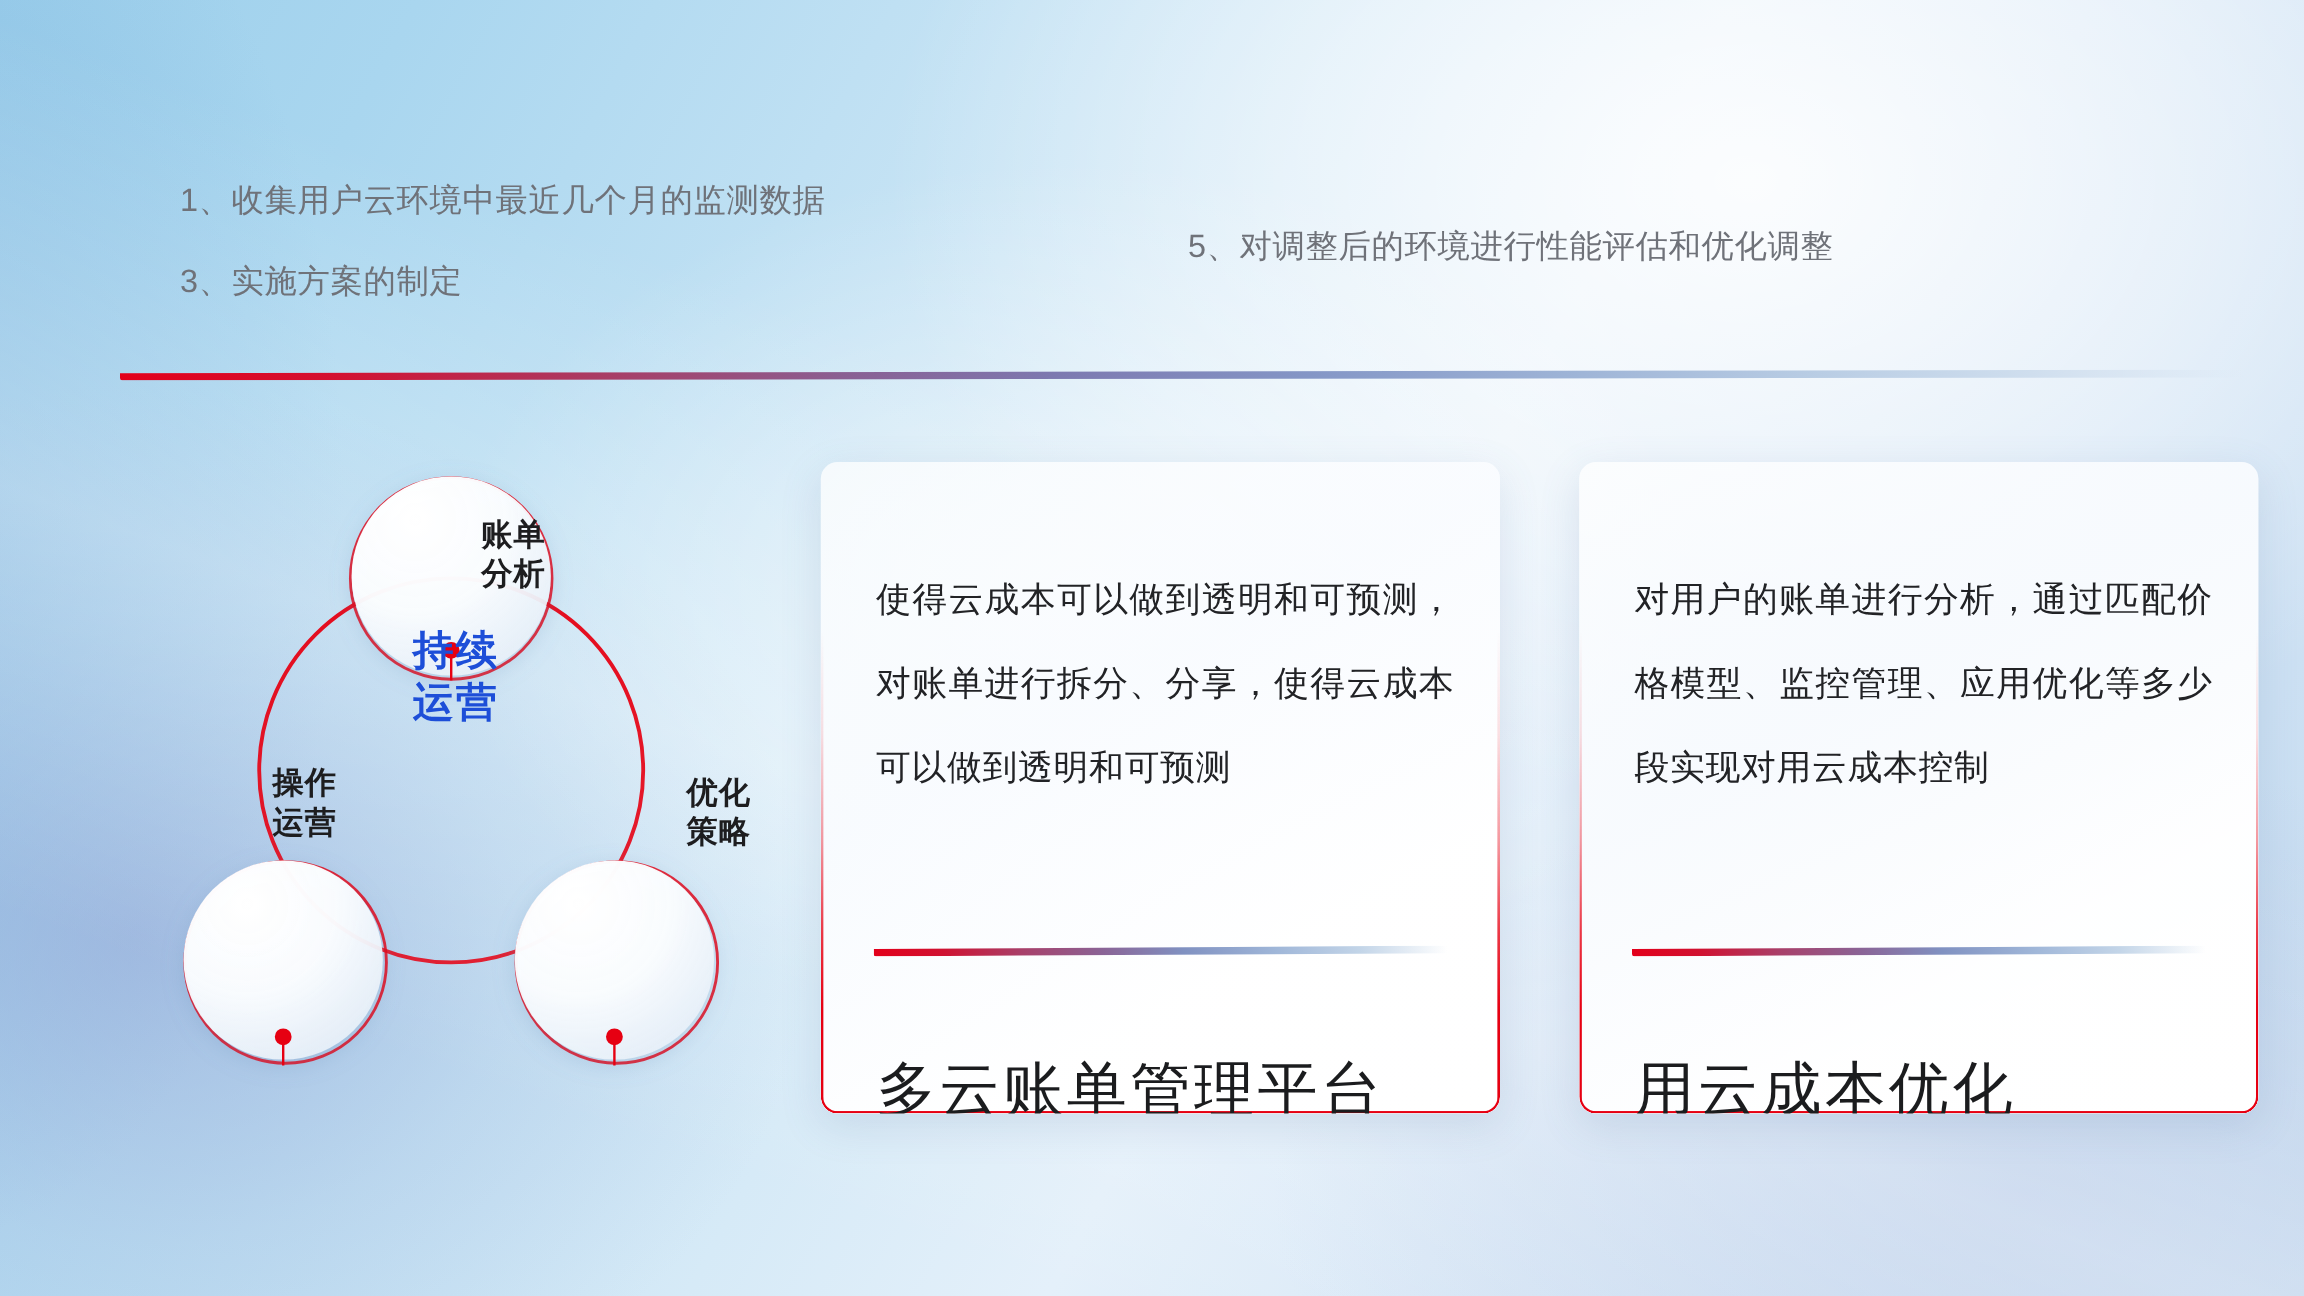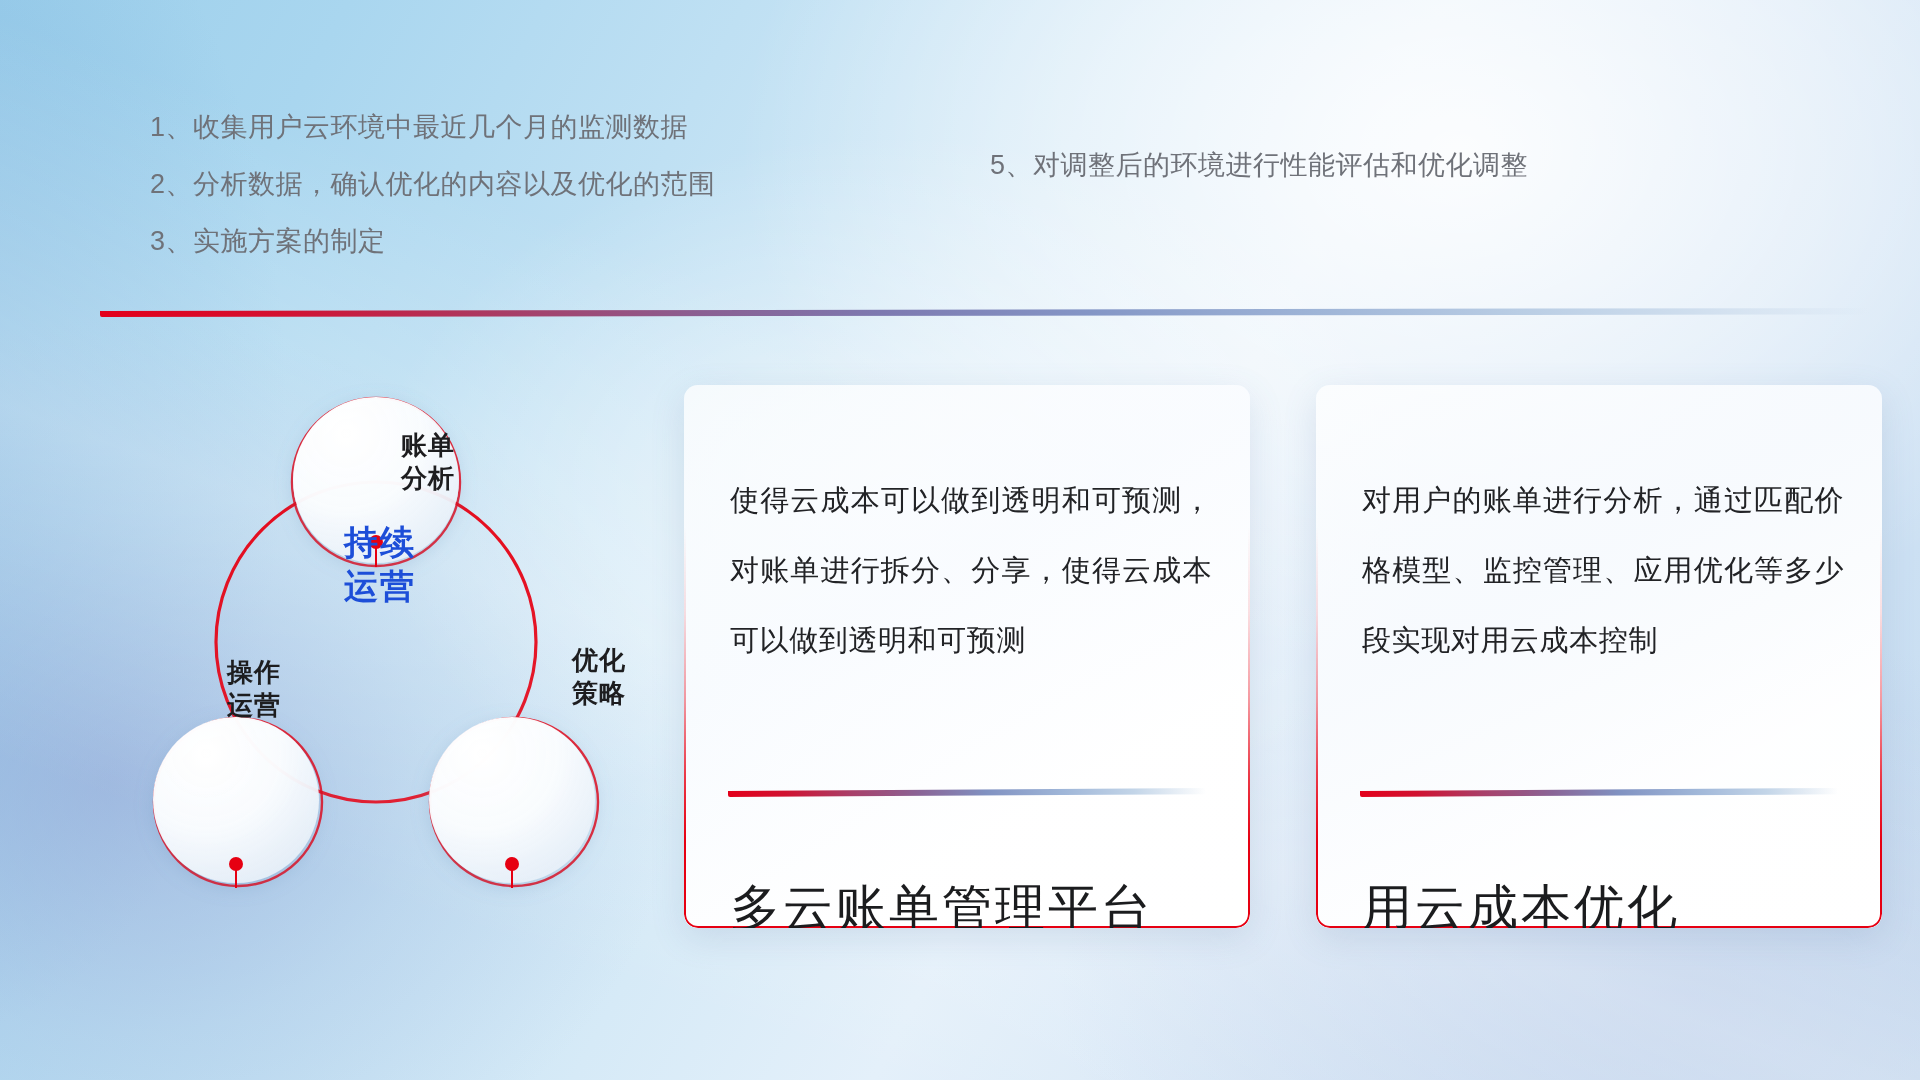--- a/index.html
+++ b/index.html
@@ -47,20 +47,21 @@
   #bullets-left{ position:absolute; left:150px; top:114px; }
   #bullets-right{ position:absolute; left:990px; top:152px; }
   .bullet-line{
     font-size:27px;
     color:#6f7279;
     letter-spacing:.5px;
     line-height:1;
     margin-bottom:30px;
     white-space:nowrap;
     font-weight:400;
+    margin-top:40px;
   }
 
   
   #divider{
     position:absolute;
     left:100px; top:308px;
     width:1770px; height:9px;
     background:linear-gradient(90deg,
       #e3001b 0%,
       #d41030 10%,
@@ -84,21 +85,21 @@
     position:absolute;
     text-align:right;
     color:#1d1d1f;
     font-size:26px;
     font-weight:700;
     line-height:1.28;
     letter-spacing:1px;
     white-space:nowrap;
   }
   #label-top{ left:219px; top:77px; width:140px; }
-  #label-bl{  left:45px;  top:304px; width:140px; }
+  #label-bl{  left:45px;  top:284px; width:140px; }
   #label-br{  left:390px; top:292px; width:140px; }
 
   #label-center{
     position:absolute;
     left:191px; top:168px; width:186px;
     text-align:center;
     color:#1d4ed8;
     font-size:34px;
     font-weight:800;
     line-height:1.3;
@@ -184,21 +185,20 @@
 <div class="bg-layer" id="bg-base"></div>
 <div class="bg-layer" id="bg-tint-left"></div>
 <div class="bg-layer" id="bg-tint-bl"></div>
 <div class="bg-layer" id="bg-tint-br"></div>
 <div class="bg-layer" id="bg-glow-tr"></div>
 <div class="bg-layer" id="bg-glow-center"></div>
 <div class="bg-layer" id="bg-sheen"></div>
 
 <div id="bullets-left">
   <div class="bullet-line">1、收集用户云环境中最近几个月的监测数据</div>
-  <div class="bullet-line">2、分析数据，确认优化的内容以及优化的范围</div>
   <div class="bullet-line">3、实施方案的制定</div>
 </div>
 
 <div id="bullets-right">
   <div class="bullet-line">5、对调整后的环境进行性能评估和优化调整</div>
 </div>
 
 <div id="divider"></div>
 
 <div id="diagram">

